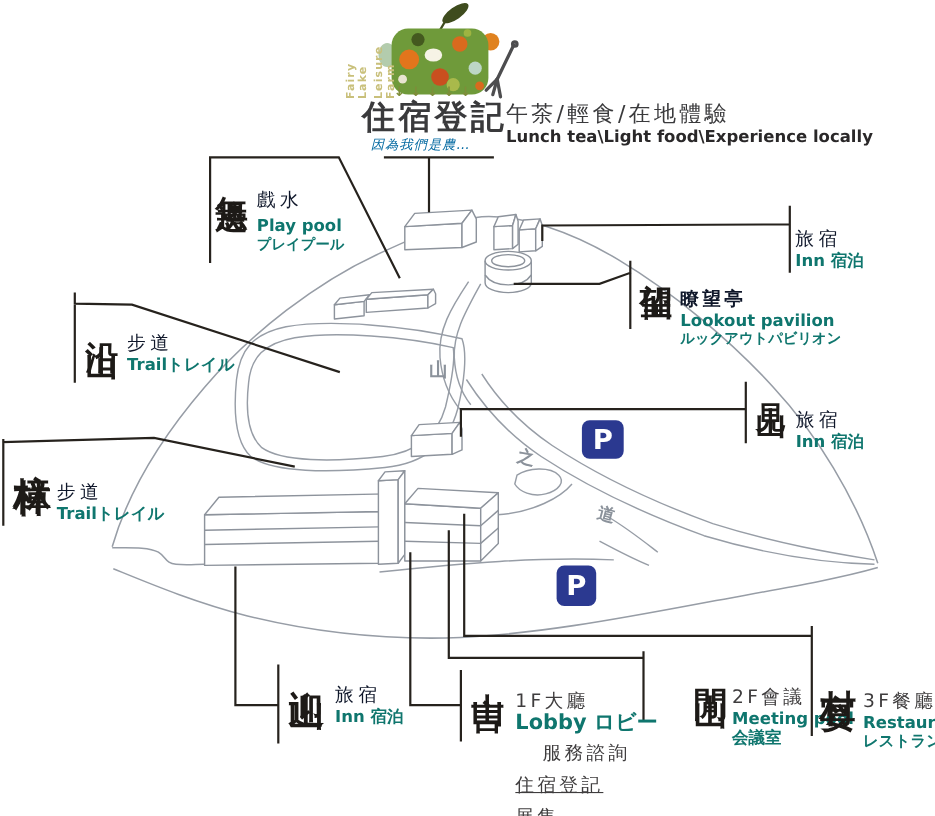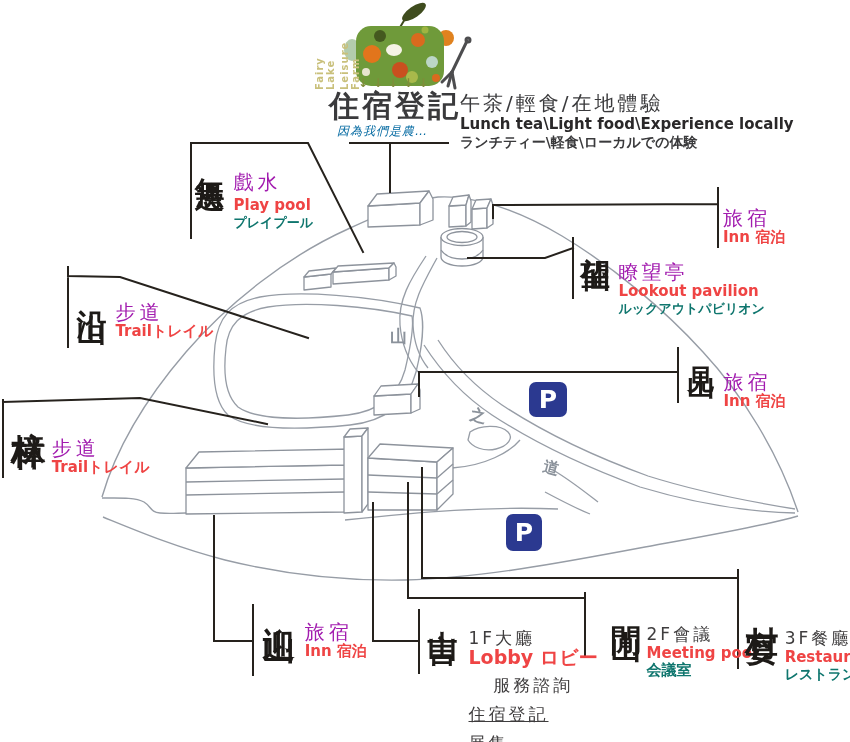--- a/index.html
+++ b/index.html
@@ -9,22 +9,22 @@
   svg{position:absolute;left:0;top:0;}
   .vname{
     writing-mode:vertical-rl;
     font-family:"DejaVu Serif","Liberation Serif",serif;
     font-weight:bold;color:#1d1a17;line-height:1.05;letter-spacing:4px;
   }
   .name-rows{
     font-family:"DejaVu Serif","Liberation Serif",serif;
     font-weight:bold;color:#1d1a17;font-size:27px;letter-spacing:9px;line-height:33px;white-space:nowrap;
   }
-  .desc-cjk{color:#a21caf;font-size:20px;letter-spacing:4px;line-height:20px;white-space:nowrap;}
-  .desc-en{color:#ef4444;font-weight:bold;font-size:15px;line-height:18px;white-space:nowrap;}
+  .desc-cjk{color:#0f172a;font-size:17px;letter-spacing:4px;line-height:20px;white-space:nowrap;}
+  .desc-en{color:#0f766e;font-weight:bold;font-size:15px;line-height:18px;white-space:nowrap;}
   .desc-ja{color:#0f766e;font-weight:bold;font-size:13px;line-height:17px;white-space:nowrap;}
   .svc-cjk{color:#3f3d3e;font-size:17px;letter-spacing:3px;line-height:20px;white-space:nowrap;}
   .p-icon{
     background:#2b3990;border-radius:7px;color:#ffffff;font-weight:bold;
     display:flex;align-items:center;justify-content:center;font-size:25px;
     font-family:"DejaVu Sans","Liberation Sans",sans-serif;
   }
   .path-char{color:#8b929b;font-size:16px;font-weight:bold;font-family:"DejaVu Serif","Liberation Serif",serif;}
   .brand-vert{
     writing-mode:vertical-rl;transform:rotate(180deg);
@@ -168,21 +168,20 @@
 
   <div class="abs" style="left:314px;top:24px;display:flex;gap:3px;">
     <div class="brand-vert">Fairy Lake</div>
     <div class="brand-vert">Leisure Farm</div>
   </div>
   <div class="abs arrows" style="left:358px;top:76px;">↓↓↓↓↓</div>
   <div class="abs title" style="left:329px;top:86px;">住宿登記</div>
   <div class="abs tagline" style="left:337px;top:123px;">因為我們是農…</div>
   <div class="abs sub-cjk" style="left:460px;top:90px;">午茶/輕食/在地體驗</div>
   <div class="abs sub-en" style="left:460px;top:115px;">Lunch tea\Light food\Experience locally</div>
-  <div class="abs sub-ja" style="left:460px;top:134px;">ランチティー\軽食\ローカルでの体験</div>
 
   <div class="abs" style="left:194px;top:154px;">
     <div style="display:flex;gap:8px;">
       <div class="vname" style="font-size:30px;">無邊</div>
       <div style="padding-top:18px;">
         <div class="desc-cjk">戲水</div>
         <div class="desc-en" style="margin-top:4px;">Play pool</div>
         <div class="desc-ja">プレイプール</div>
       </div>
     </div>
@@ -214,21 +213,21 @@
         <div class="desc-cjk">旅宿</div>
         <div class="desc-en">Inn 宿泊</div>
       </div>
     </div>
   </div>
 
   <div class="abs" style="left:580px;top:234px;">
     <div style="display:flex;gap:7px;">
       <div class="vname" style="font-size:30px;">望仙</div>
       <div style="padding-top:28px;">
-        <div class="desc-cjk" style="letter-spacing:3px;">瞭望亭</div>
+        <div class="desc-cjk" style="letter-spacing:3px;font-weight:bold;">瞭望亭</div>
         <div class="desc-en">Lookout pavilion</div>
         <div class="desc-ja">ルックアウトパビリオン</div>
       </div>
     </div>
   </div>
 
   <div class="abs" style="left:686px;top:344px;">
     <div style="display:flex;gap:8px;">
       <div class="vname" style="font-size:28px;">見山</div>
       <div style="padding-top:28px;">
@@ -254,21 +253,21 @@
       <div style="padding-top:22px;">
         <div class="svc-cjk">1F大廳</div>
         <div class="desc-en" style="font-size:19px;">Lobby ロビー</div>
         <div class="svc-cjk" style="margin-top:9px;text-align:center;">服務諮詢</div>
         <div class="svc-cjk" style="margin-top:9px;text-decoration:underline;">住宿登記</div>
         <div class="svc-cjk" style="margin-top:9px;">展售</div>
       </div>
     </div>
   </div>
 
-  <div class="abs" style="left:610px;top:602px;">
+  <div class="abs" style="left:629px;top:602px;">
     <div style="display:flex;gap:4px;">
       <div class="vname" style="font-size:31px;">閒山</div>
       <div style="padding-top:22px;">
         <div class="svc-cjk">2F會議</div>
         <div class="desc-en">Meeting pool</div>
         <div class="desc-ja" style="font-size:15px;">会議室</div>
       </div>
     </div>
   </div>
 

